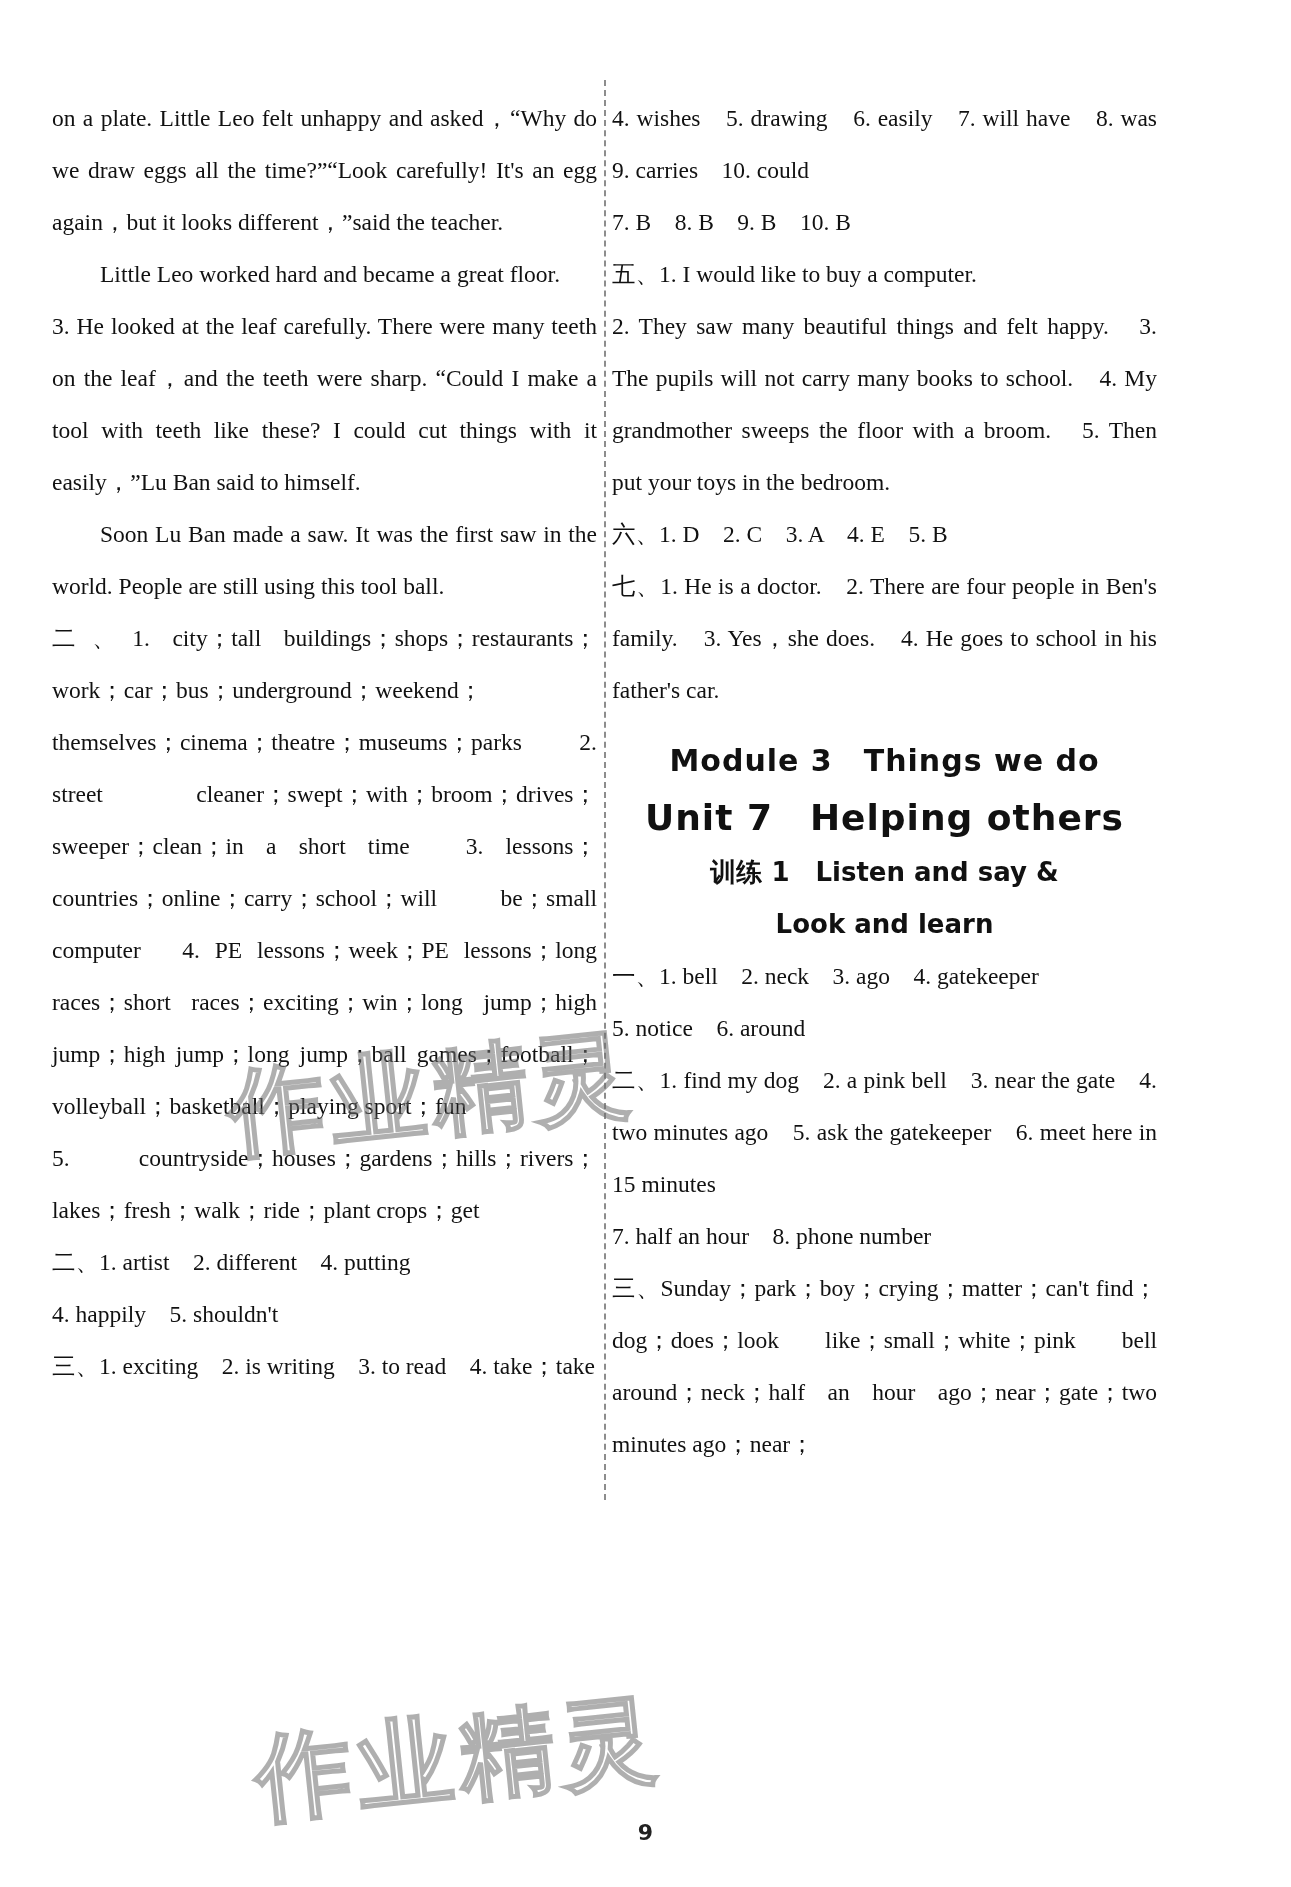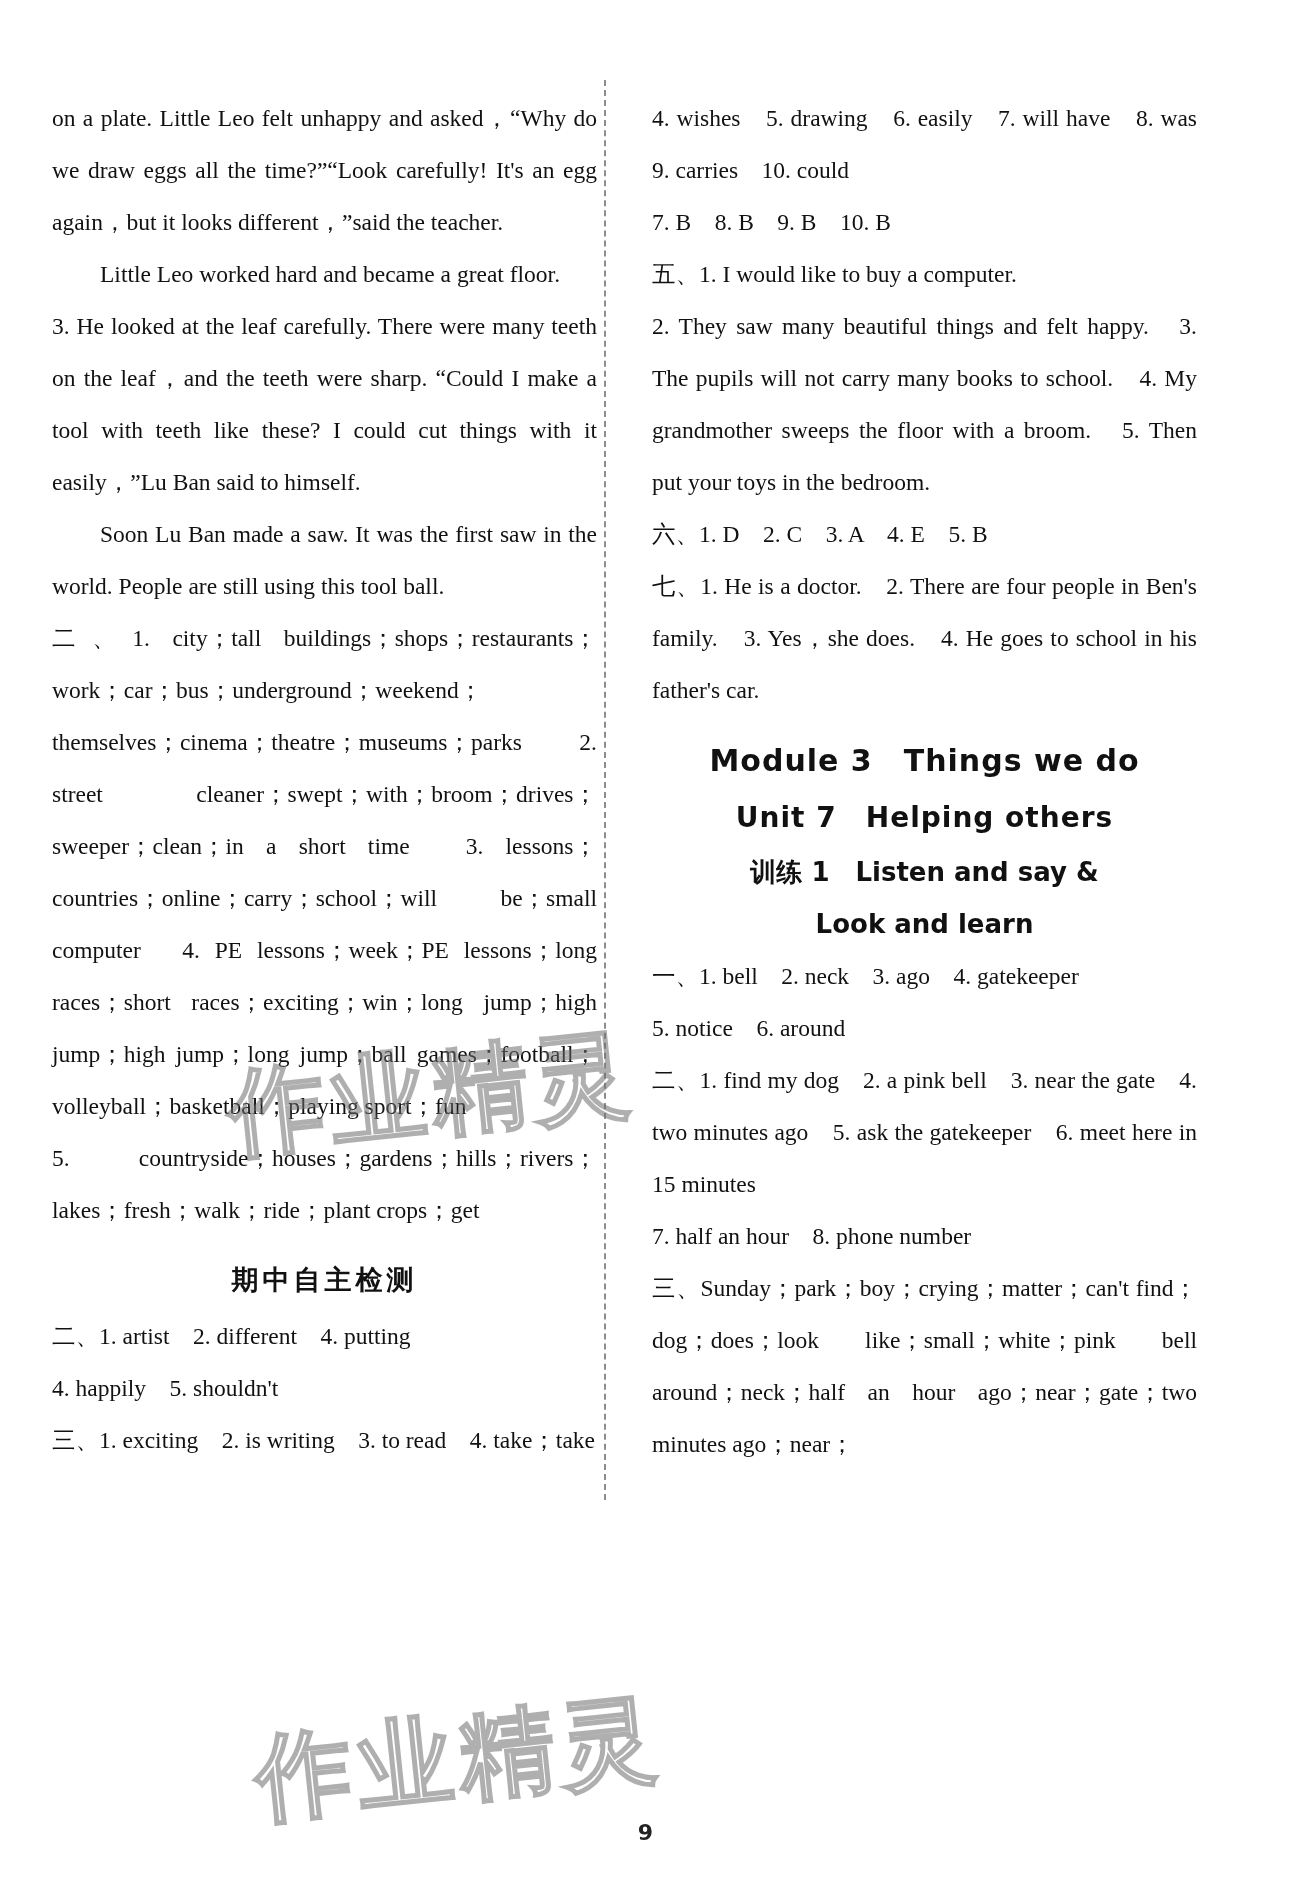--- a/index.html
+++ b/index.html
@@ -23,21 +23,21 @@
   .col {
     position: absolute;
     top: 72px;
     width: 545px;
     font-size: 23.5px;
     line-height: 52px;
     text-align: justify;
     text-justify: inter-word;
   }
   .col-left { left: 52px; }
-  .col-right { left: 652px; }
+  .col-right { left: 612px; }
   .divider {
     position: absolute;
     left: 604px;
     top: 60px;
     height: 1420px;
     border-left: 2px dashed #8d8d8d;
   }
   p {
     margin: 0;
   }
@@ -48,21 +48,21 @@
     font-weight: bold;
     font-size: 30px;
     line-height: 58px;
     letter-spacing: 1px;
     margin-top: 16px;
   }
   .unit-title {
     text-align: center;
     font-family: "DejaVu Sans", sans-serif;
     font-weight: bold;
-    font-size: 28px;
+    font-size: 36px;
     line-height: 56px;
     letter-spacing: 1px;
   }
   .train-title {
     text-align: center;
     font-family: "DejaVu Sans", sans-serif;
     font-weight: bold;
     font-size: 26px;
     line-height: 52px;
   }
@@ -128,21 +128,20 @@
   <div class="divider"></div>
 
   <div class="col col-left">
     <p>on a plate. Little Leo felt unhappy and asked，“Why do we draw eggs all the time?”“Look carefully! It's an egg again，but it looks different，”said the teacher.</p>
     <p class="indent">Little Leo worked hard and became a great floor.</p>
     <p>3. He looked at the leaf carefully. There were many teeth on the leaf，and the teeth were sharp. “Could I make a tool with teeth like these? I could cut things with it easily，”Lu Ban said to himself.</p>
     <p class="indent">Soon Lu Ban made a saw. It was the first saw in the world. People are still using this tool ball.</p>
     <p>二、1. city；tall buildings；shops；restaurants；work；car；bus；underground；weekend；themselves；cinema；theatre；museums；parks　2. street cleaner；swept；with；broom；drives；sweeper；clean；in a short time　3. lessons；countries；online；carry；school；will be；small computer　4. PE lessons；week；PE lessons；long races；short races；exciting；win；long jump；high jump；high jump；long jump；ball games；football；volleyball；basketball；playing sport；fun</p>
     <p>5. countryside；houses；gardens；hills；rivers；lakes；fresh；walk；ride；plant crops；get</p>
 
-    <div class="cn-head">期中自主检测</div>
 
     <p>二、1. artist　2. different　4. putting</p>
     <p>4. happily　5. shouldn't</p>
     <p>三、1. exciting　2. is writing　3. to read　4. take；take</p>
   </div>
 
   <div class="col col-right">
     <p>4. wishes　5. drawing　6. easily　7. will have　8. was　9. carries　10. could</p>
     <p>7. B　8. B　9. B　10. B</p>
     <p>五、1. I would like to buy a computer.</p>

